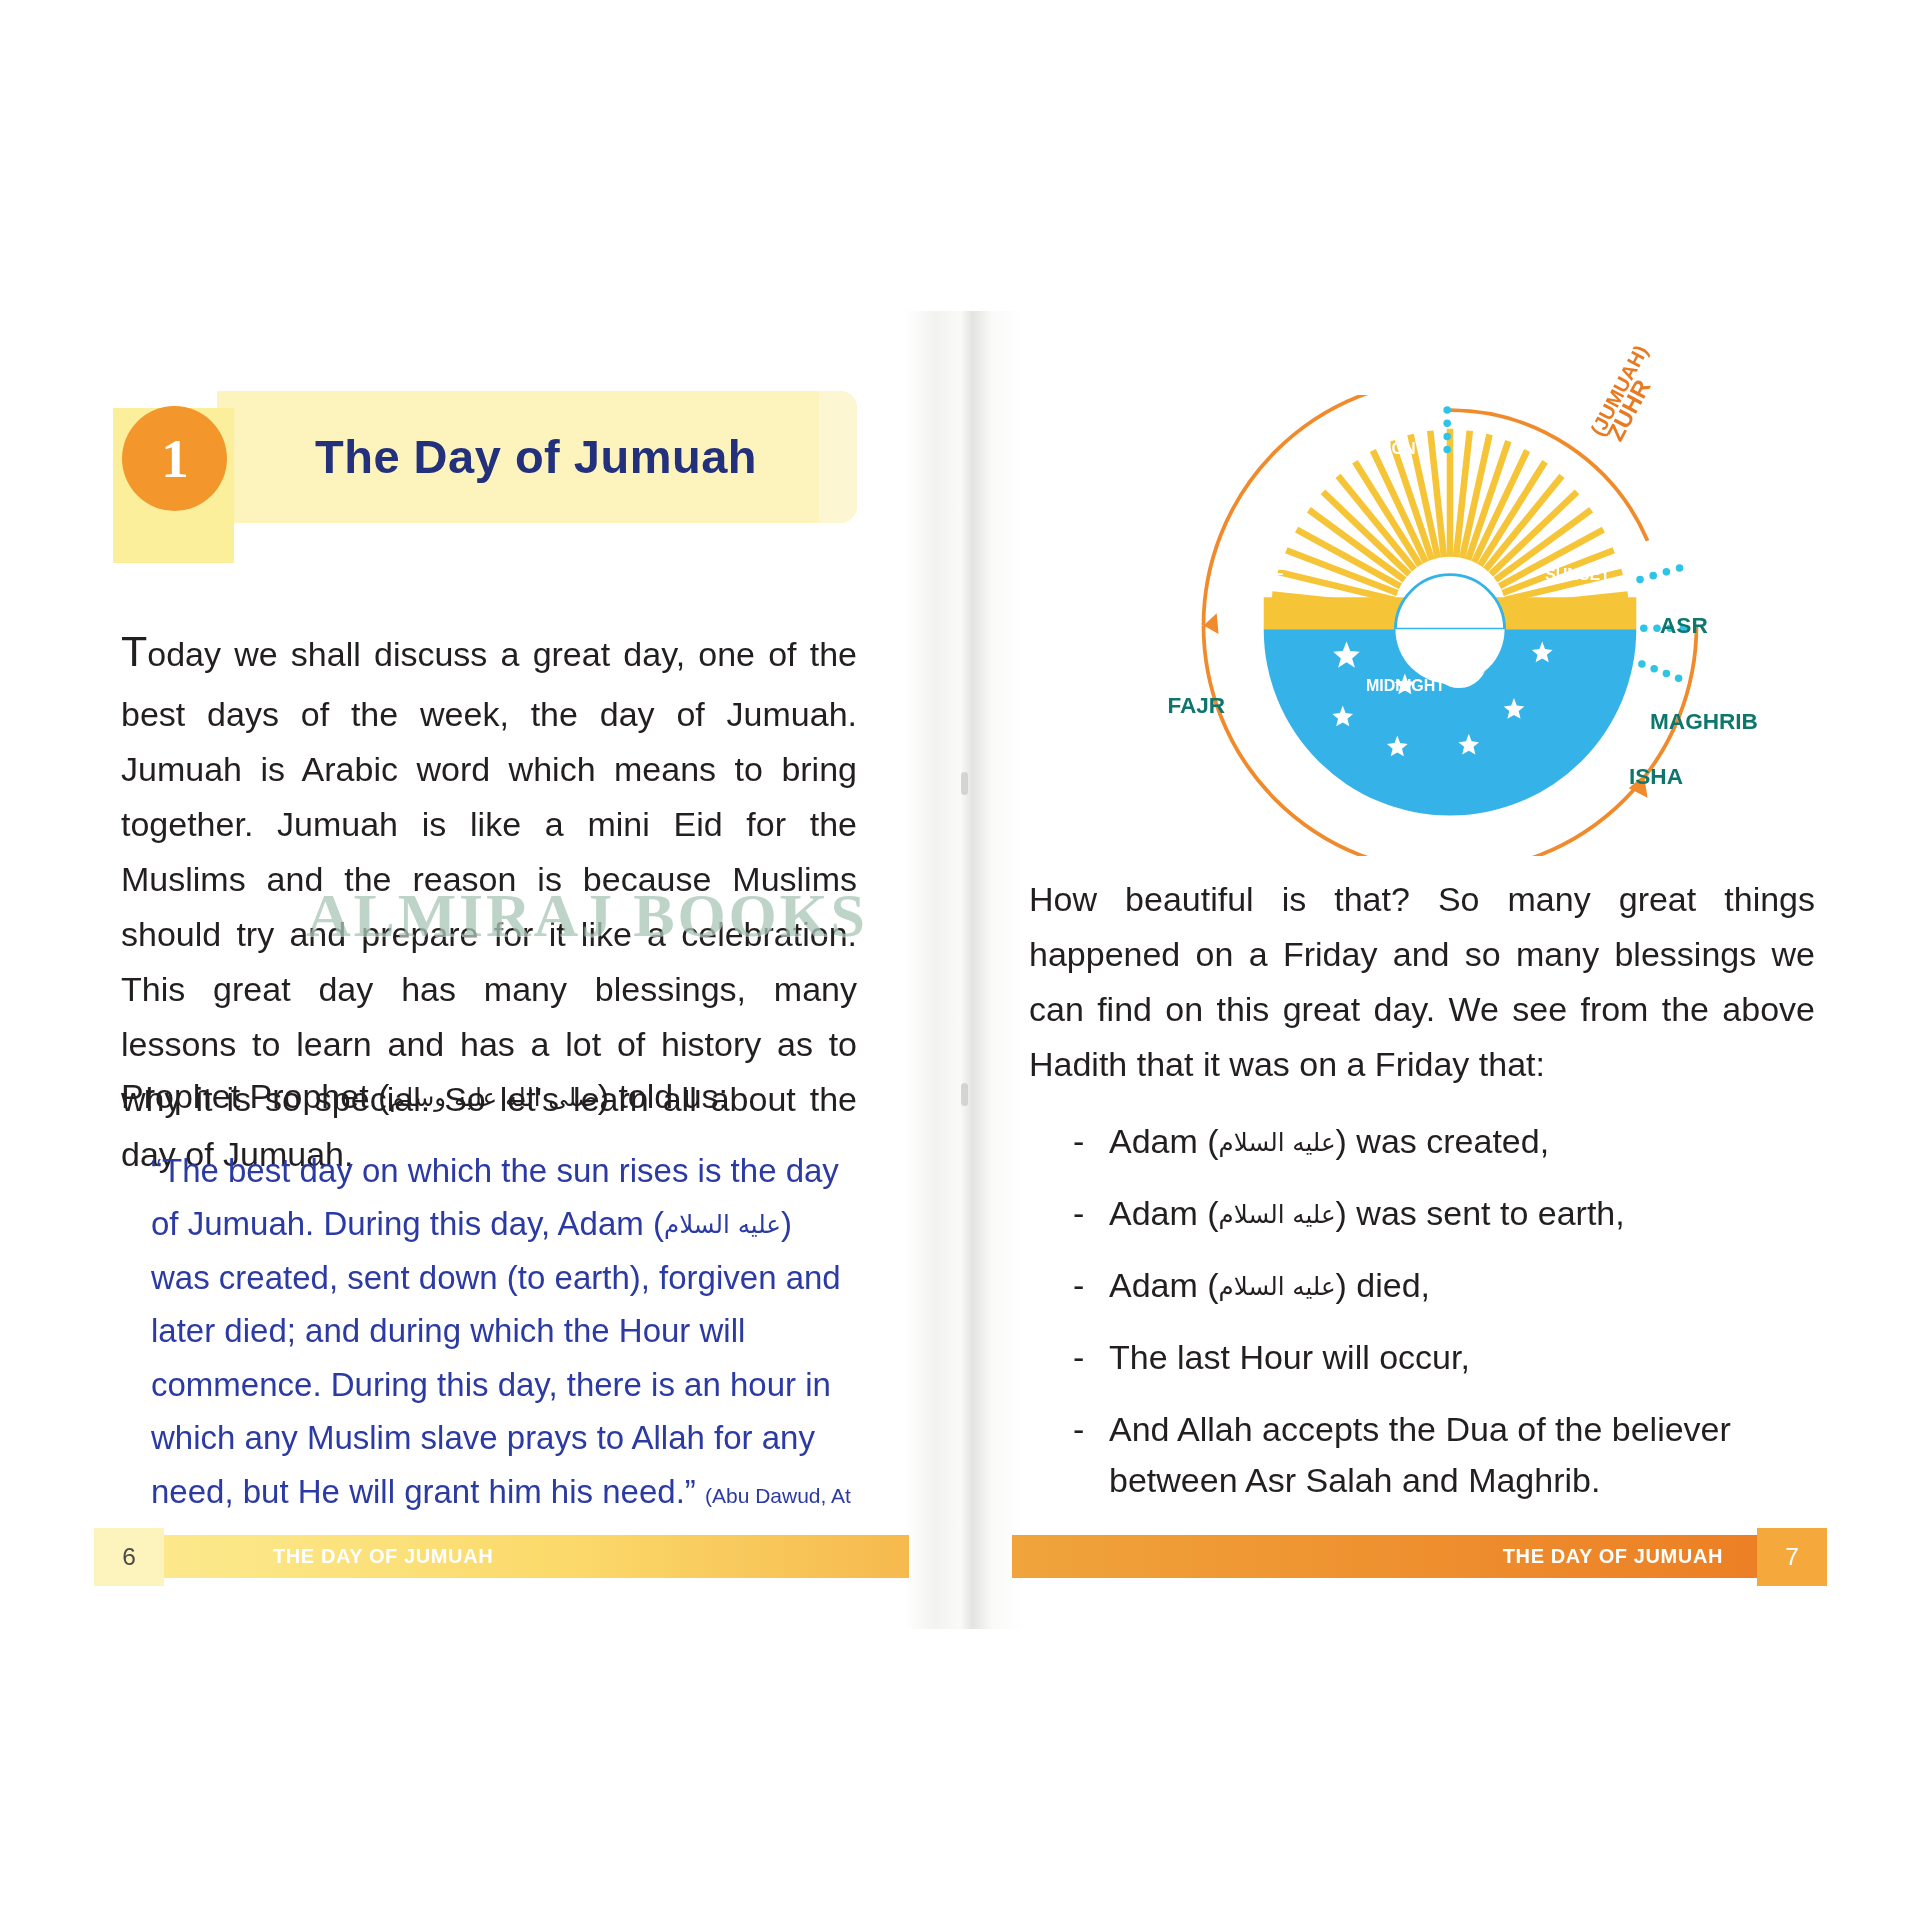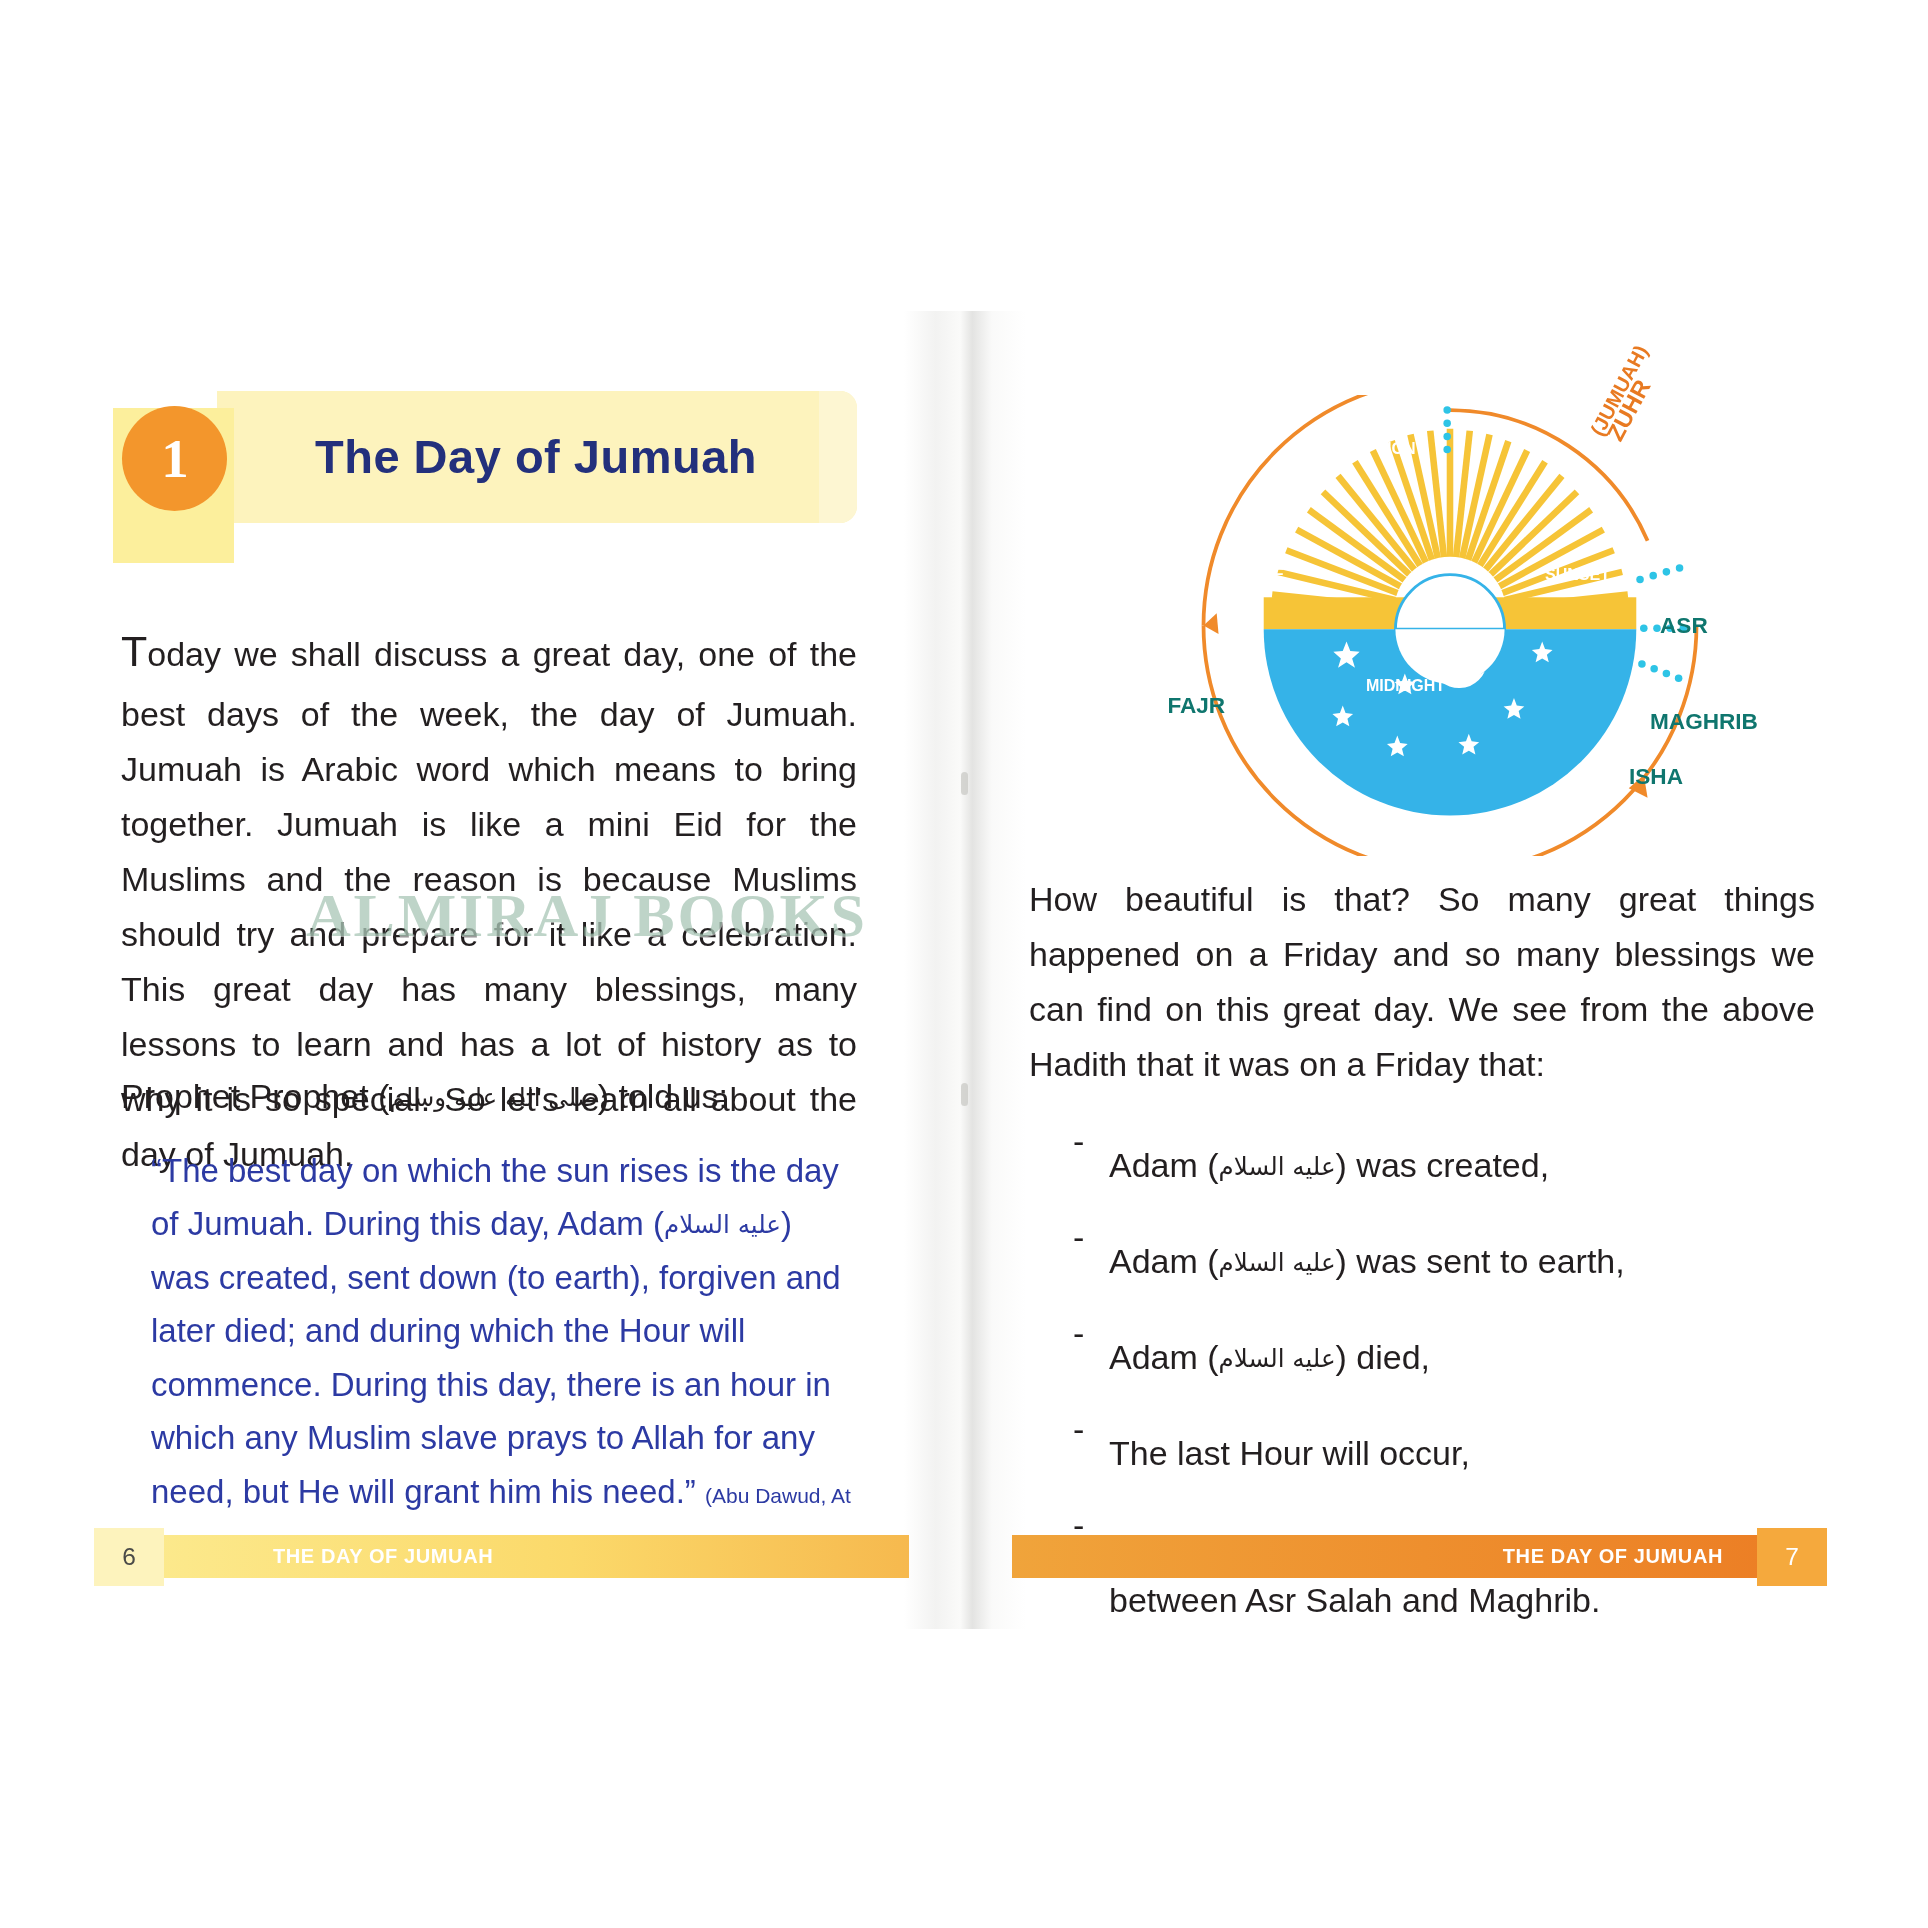--- a/index.html
+++ b/index.html
@@ -184,21 +184,21 @@
   }
   .bullets .bul {
     display: flex;
     margin-bottom: 21px;
   }
   .bullets .dash {
     width: 36px;
     flex: 0 0 36px;
     color: #231f20;
   }
-  .bullets .btext { flex: 1 1 auto; margin-top: 24px; }
+  .bullets .btext { flex: 1 1 auto; }
 
   
   .diagram {
     position: absolute;
     left: 1158px;
     top: 395px;
     width: 584px;
     height: 461px;
   }
   .diagram svg { display: block; }

